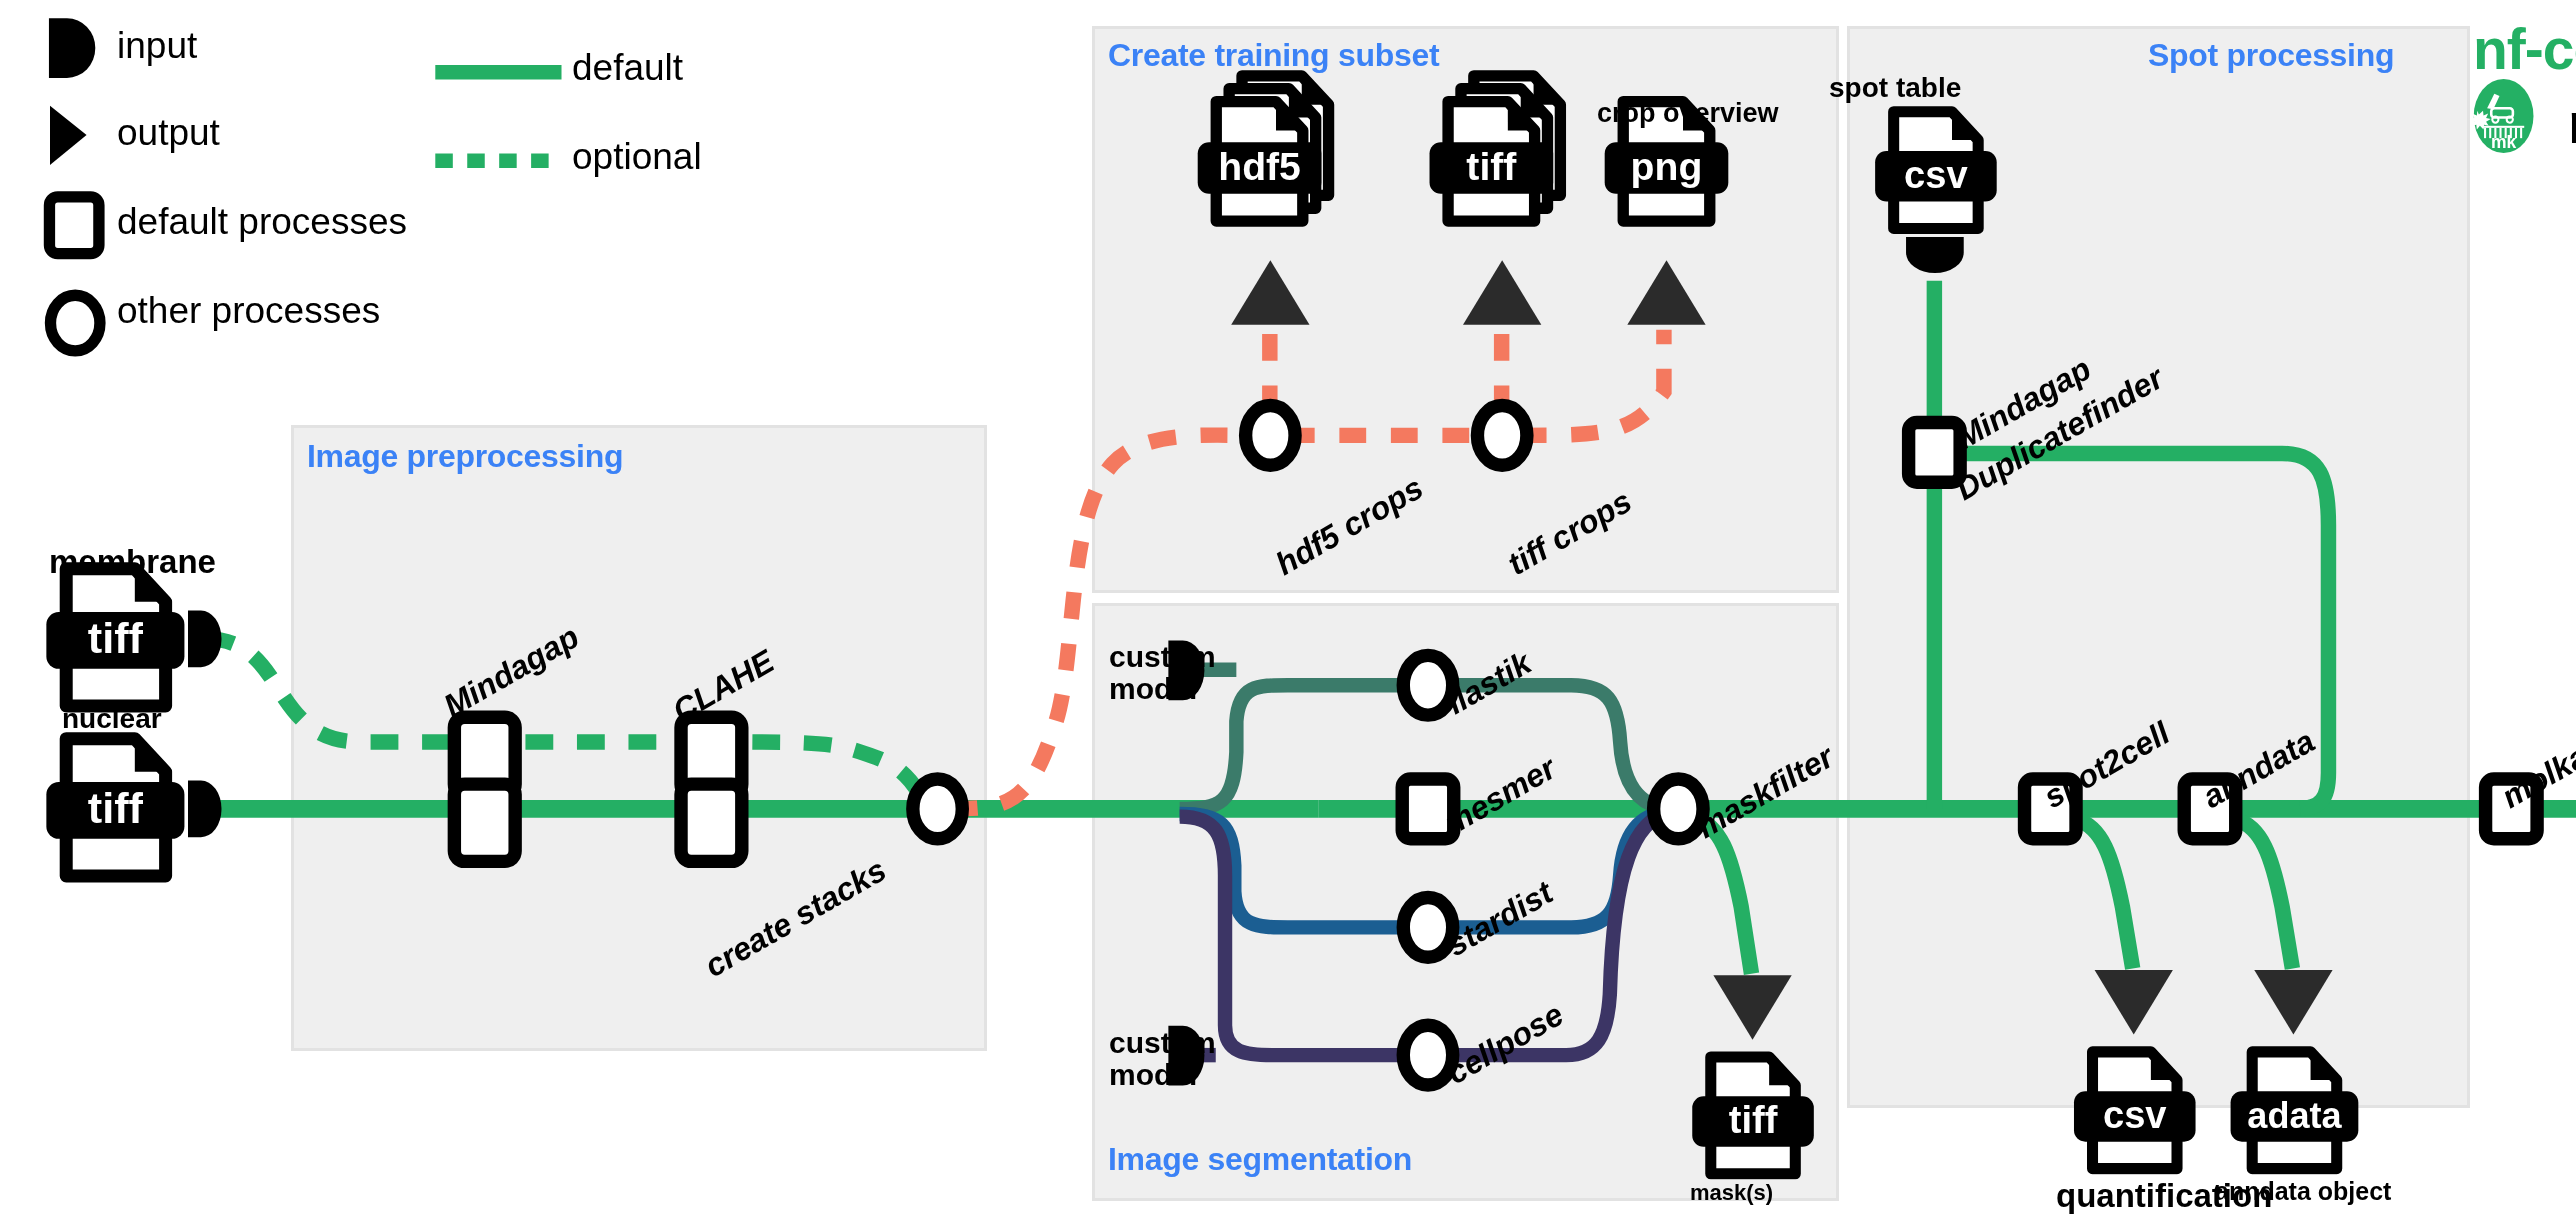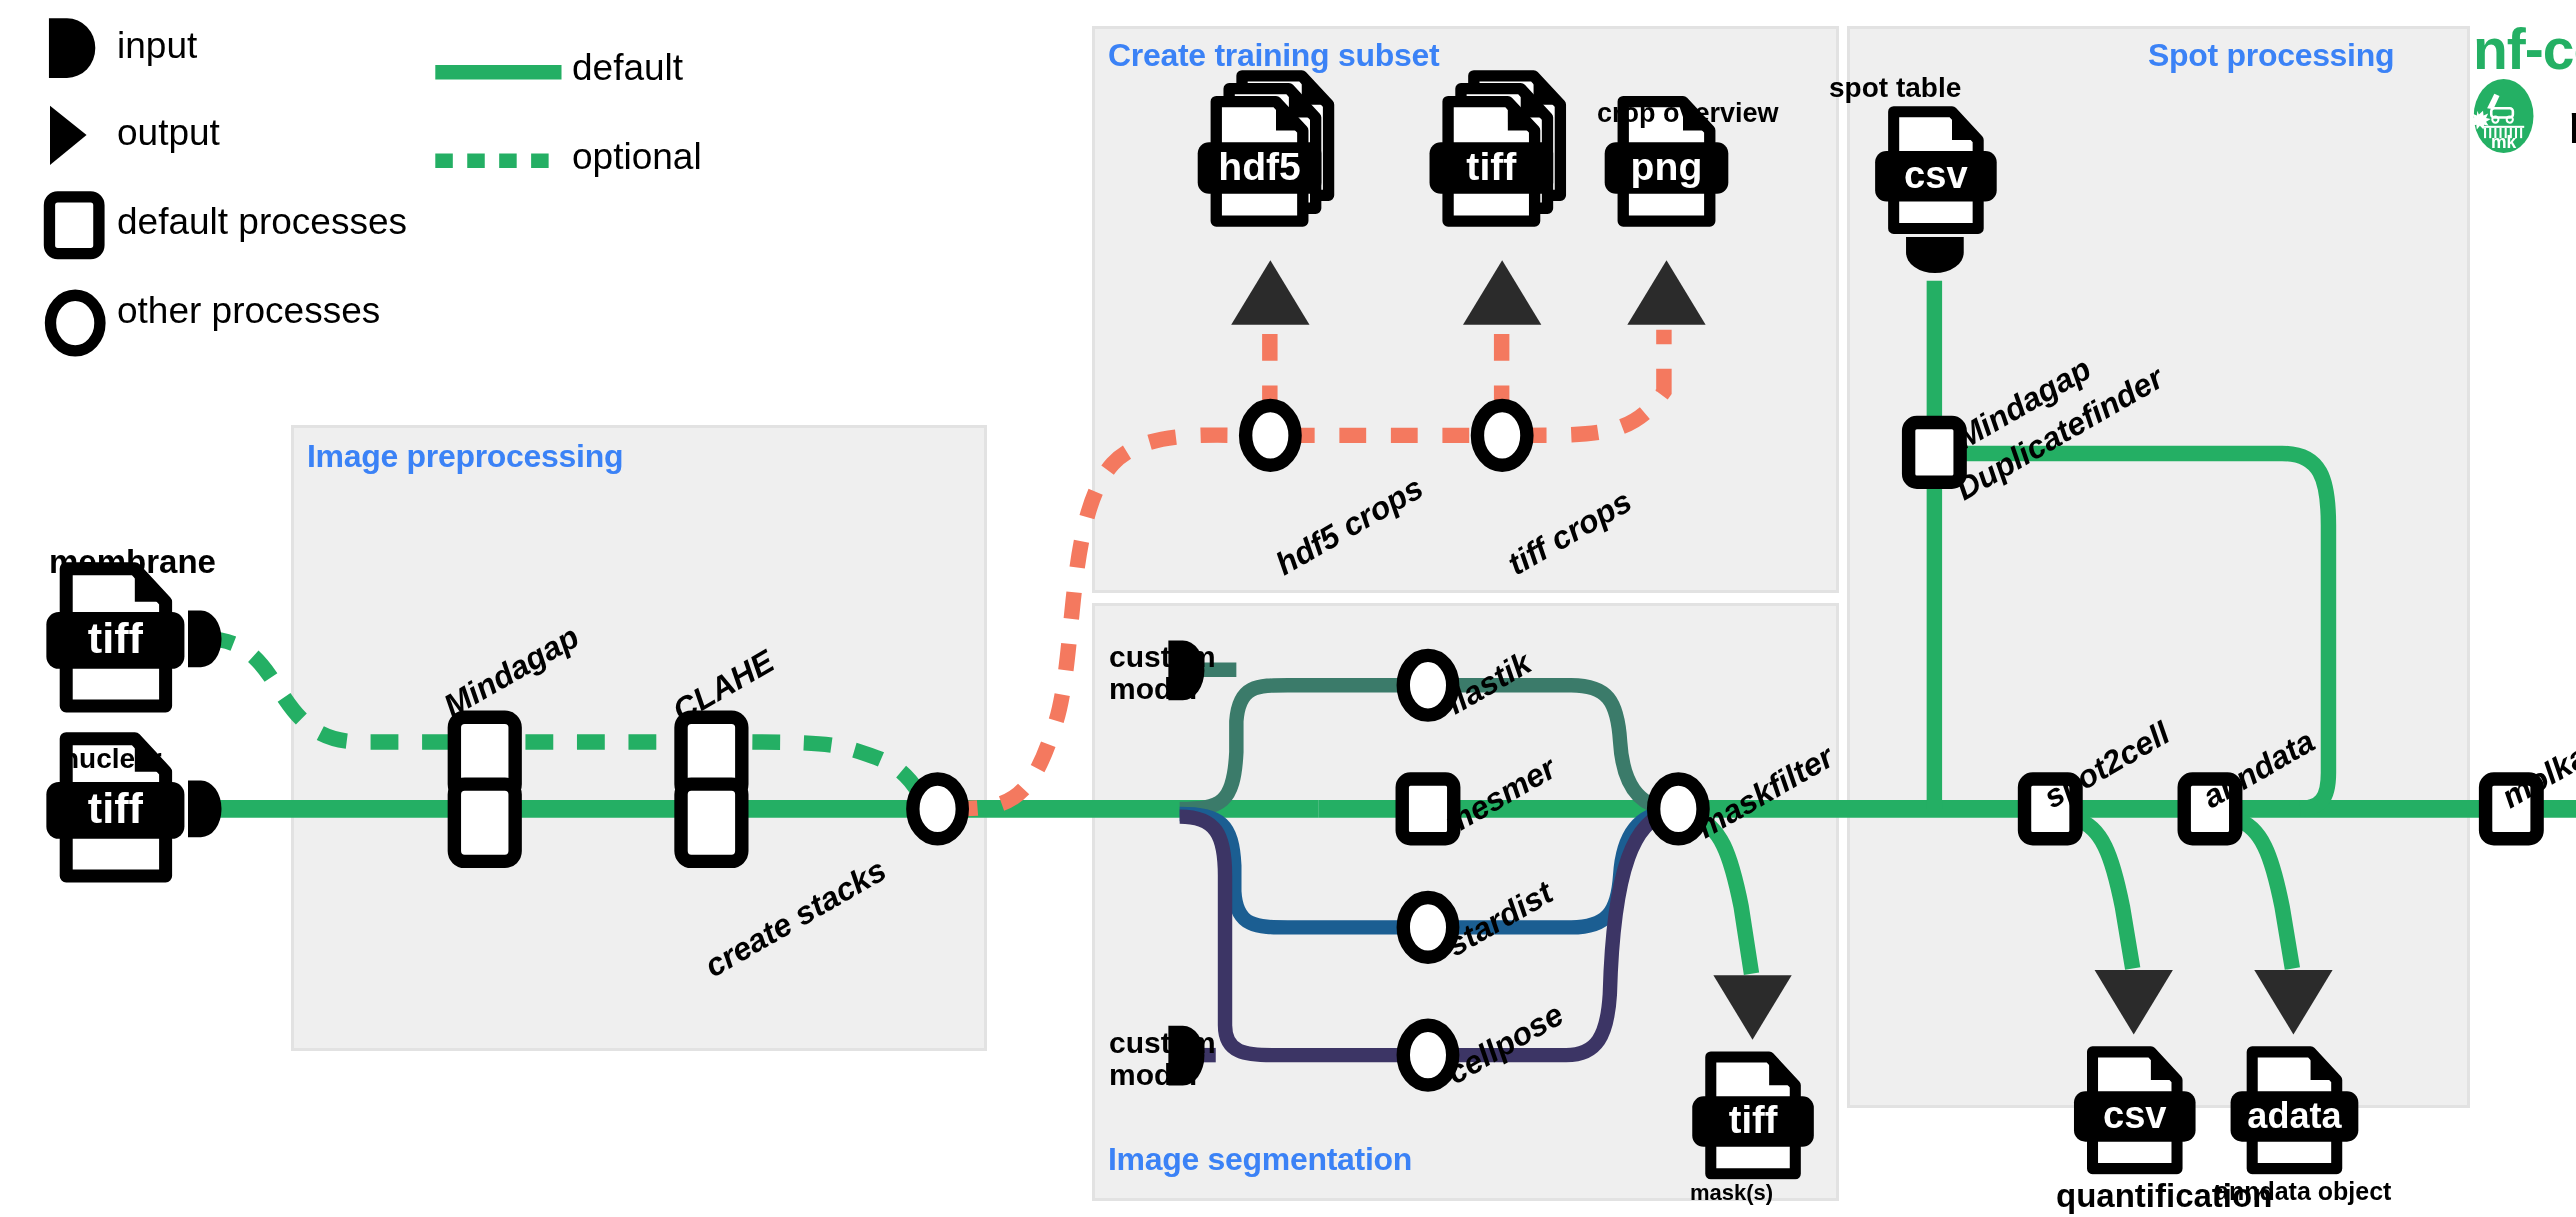--- a/index.html
+++ b/index.html
@@ -259,21 +259,21 @@
 
     <path d="M 5336 1883 L 5488 1883 L 5412 2008 Z" fill="#2B2B2B"></path>
     <g>
       <use href="#file-page" x="5316" y="2030" width="196" height="250"></use>
       <rect x="5292" y="2118" width="244" height="98" rx="22" fill="#000"></rect>
       <text x="5414" y="2190" font-size="72" font-weight="bold" fill="#fff" text-anchor="middle" font-family="'Liberation Sans',sans-serif">html</text>
     </g>
   </svg>
 
   <div class="lbl" style="left:49px;top:543px;font-size:33px;">membrane</div>
-  <div class="lbl" style="left:62px;top:703px;font-size:28px;margin-top:40px;">nuclear</div>
+  <div class="lbl" style="left:62px;top:703px;font-size:28px;">nuclear</div>
   <div class="lbl" style="left:1829px;top:72px;font-size:28px;">spot table</div>
   <div class="lbl" style="left:1597px;top:98px;font-size:27px;">crop overview</div>
   <div class="lbl" style="left:1690px;top:1180px;font-size:22px;">mask(s)</div>
   <div class="lbl" style="left:2056px;top:1177px;font-size:33px;">quantification</div>
   <div class="lbl" style="left:2215px;top:1177px;font-size:25px;">anndata object</div>
 
   <div class="lbl" style="left:1109px;top:641px;font-size:30px;line-height:1.05;text-align:left;">
     <div>custom</div>
     <div>model</div>
   </div>

